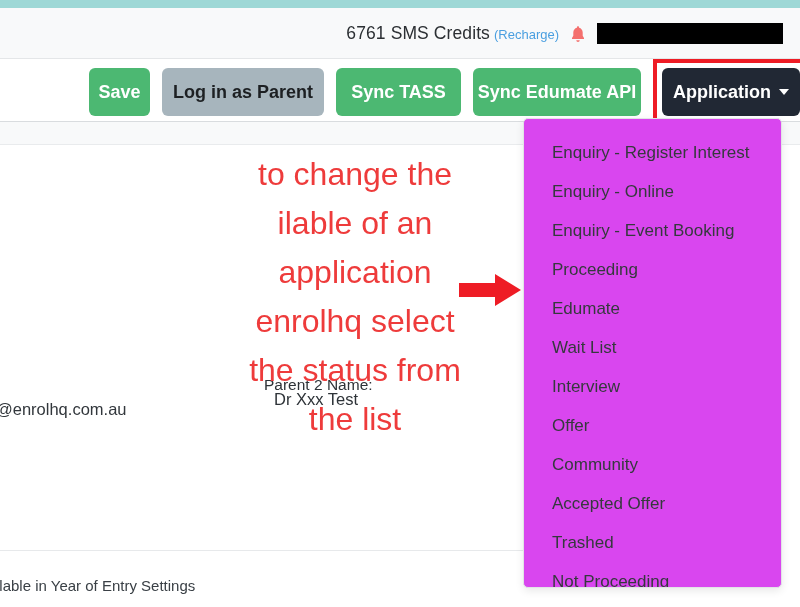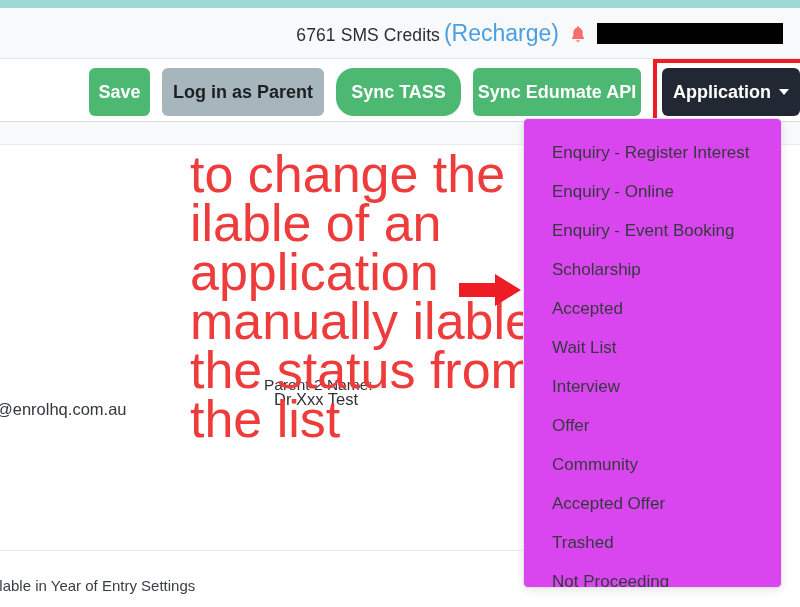--- a/index.html
+++ b/index.html
@@ -42,21 +42,21 @@
     gap: 11px;
   }
   .credits-text {
     font-size: 17.5px;
     color: #2b2f33;
     letter-spacing: 0.1px;
     white-space: nowrap;
   }
   .credits-link {
     color: #4a9fe0;
-    font-size: 23px;
+    font-size: 13px;
     text-decoration: none;
     margin-left: 4px;
   }
   .bell-icon {
     width: 16px; height: 19px;
     display: inline-block;
     position: relative;
     top: 1px;
   }
   .redaction-box {
@@ -97,21 +97,21 @@
     display: inline-flex;
     align-items: center;
     justify-content: center;
     line-height: 1;
   }
   .btn-green   { background: #4cb872; }
   .btn-gray    { background: #a7b5bd; color: #1d2023; }
   .btn-dark    { background: #212834; }
   .btn-save    { width: 62px; padding: 0; }
   .btn-parent  { width: 162px; padding: 12px; }
-  .btn-tass    { width: 127px; padding: 0; border-radius: 18px; }
+  .btn-tass    { width: 127px; padding: 0; }
   .btn-edumate { width: 168px; padding: 16px; }
 
   
   .app-btn-wrap {
     position: relative;
     margin-left: 9px;
   }
   .app-highlight {
     position: absolute;
     left: -9px; top: -9px;
@@ -186,24 +186,24 @@
     white-space: nowrap;
   }
 
   
   .annotation {
     position: absolute;
     left: 190px;
     top: 150px;
     width: 330px;
     color: #ee3b3b;
-    font-size: 52px;
+    font-size: 32px;
     line-height: 49px;
     font-weight: normal;
-    text-align: left;
+    text-align: center;
     pointer-events: none;
   }
   .annotation div { white-space: nowrap; }
 
   
   .red-arrow {
     position: absolute;
     left: 459px; top: 273px;
     width: 62px; height: 34px;
   }
@@ -275,37 +275,37 @@
   <div class="parent-label">Parent 2 Name:</div>
   <div class="parent-value">Dr Xxx Test</div>
   <div class="divider-line"></div>
   <div class="settings-note">ilable in Year of Entry Settings</div>
 </div>
 
 <div class="annotation">
   <div>to change the</div>
   <div>ilable of an</div>
   <div>application</div>
-  <div>manually ilable</div>
+  <div>enrolhq select</div>
   <div>the status from</div>
   <div>the list</div>
 </div>
 
 <div class="red-arrow">
   <svg viewBox="0 0 62 34" width="62" height="34" aria-hidden="true">
     <path d="M0 10 L36 10 L36 1 L62 17 L36 33 L36 24 L0 24 Z" fill="#ee1c25"></path>
   </svg>
 </div>
 
 <div class="dropdown-menu">
   <div class="menu-item">Enquiry - Register Interest</div>
   <div class="menu-item">Enquiry - Online</div>
   <div class="menu-item">Enquiry - Event Booking</div>
-  <div class="menu-item">Scholarship</div>
-  <div class="menu-item">Accepted</div>
+  <div class="menu-item">Proceeding</div>
+  <div class="menu-item">Edumate</div>
   <div class="menu-item">Wait List</div>
   <div class="menu-item">Interview</div>
   <div class="menu-item">Offer</div>
   <div class="menu-item">Community</div>
   <div class="menu-item">Accepted Offer</div>
   <div class="menu-item">Trashed</div>
   <div class="menu-item">Not Proceeding</div>
 </div>
 
 </body></html>

